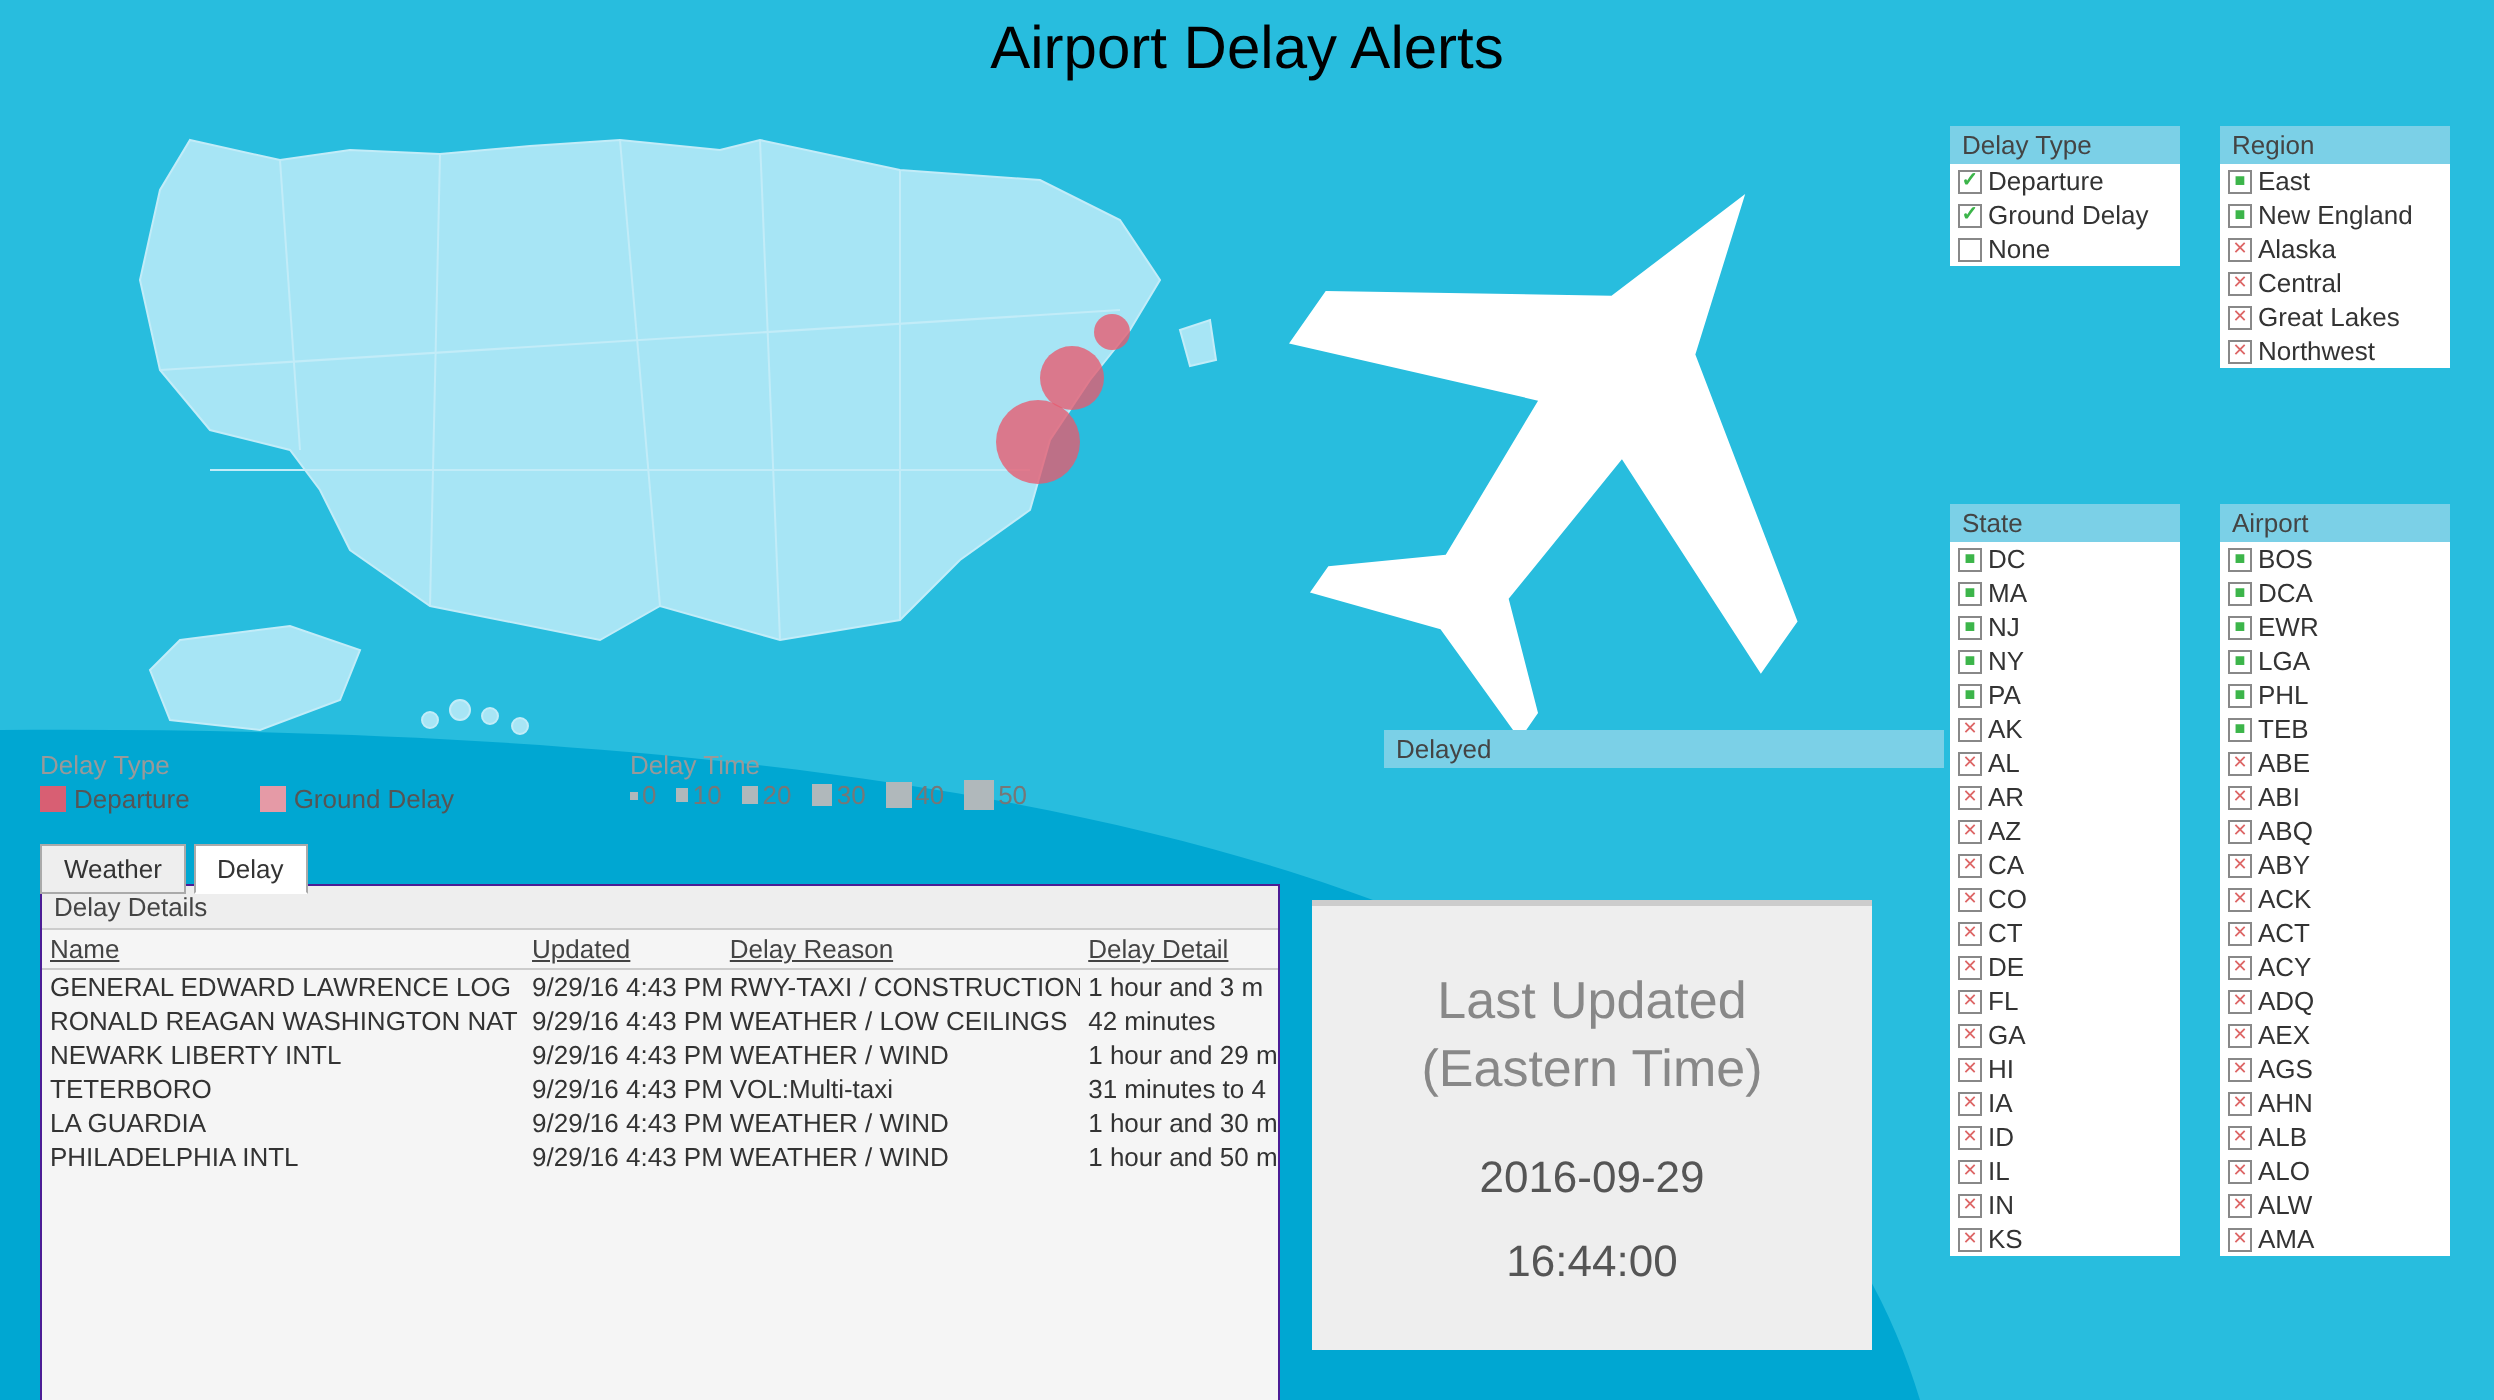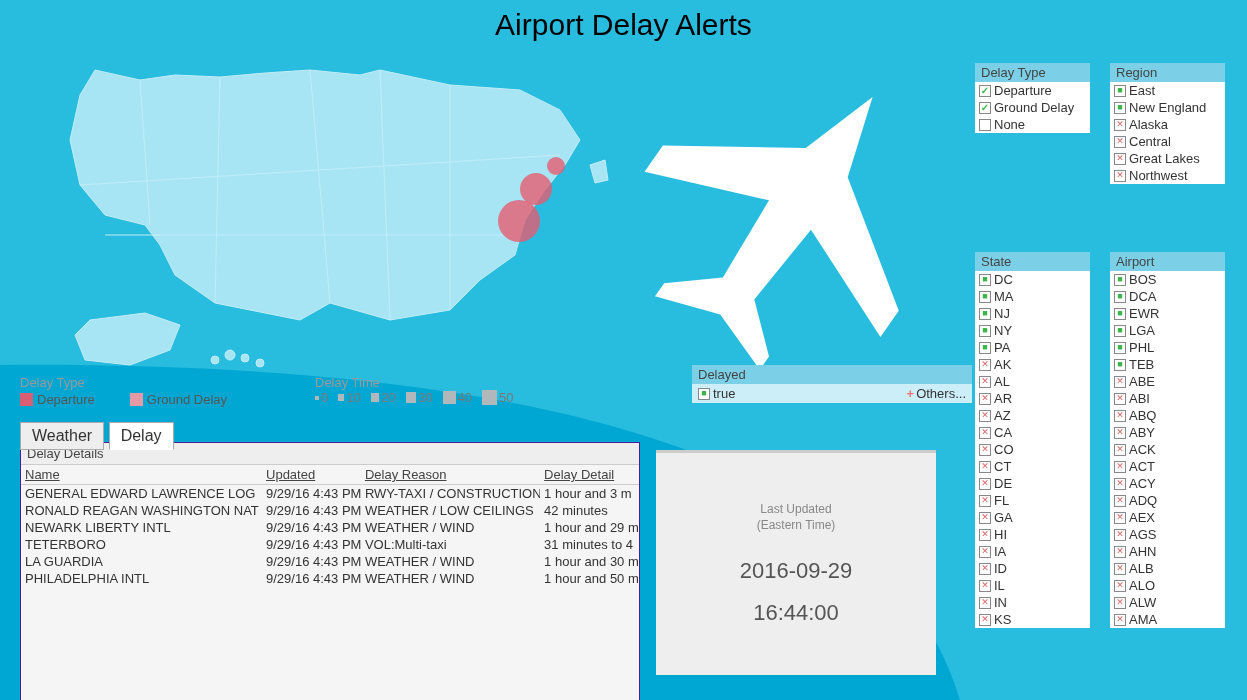--- a/index.html
+++ b/index.html
@@ -75,21 +75,21 @@
     background: #b0b8bb;
     display: inline-block;
     margin-right: 2px;
     vertical-align: middle;
   }
   .tabs {
     position: absolute;
     top: 422px;
     left: 20px;
     z-index: 3;
-    font-size: 16px;
+    font-size: 13px;
   }
   .tab {
     display: inline-block;
     padding: 4px 11px;
     border: 1px solid #aaa;
     background: #eee;
     cursor: pointer;
     position: relative;
   }
   .tab.active {
@@ -166,21 +166,21 @@
     border-top: 3px solid #ccc;
     z-index: 2;
     text-align: center;
     color: #888;
     display: flex;
     flex-direction: column;
     justify-content: center;
     gap: 8px;
   }
   .updated-panel .lbl {
-    font-size: 12px;
+    font-size: 26px;
     line-height: 1.3;
   }
   .updated-panel .dt {
     font-size: 22px;
     color: #555;
     margin-top: 16px;
   }
   .filter-box {
     position: absolute;
     z-index: 3;
@@ -372,29 +372,20 @@
           <td>9/29/16 4:43 PM</td>
           <td>WEATHER / WIND</td>
           <td>1 hour and 50 m</td>
         </tr>
       </tbody>
   </table>
 </div>
 
 <div class="delayed-filter">
   <div class="hdr">Delayed</div>
-  <div class="body">
-    <span style="display:flex;align-items:center;gap:3px;">
-      <span class="cb green"></span>
-      <span>true</span>
-    </span>
-    <span>
-      <span class="others-plus">+</span><span>Others...</span>
-    </span>
-  </div>
 </div>
 
 <div class="updated-panel">
   <div class="lbl">
     <div>Last Updated</div>
     <div>(Eastern Time)</div>
   </div>
   <div>
     <div class="dt">2016-09-29</div>
     <div class="dt">16:44:00</div>

